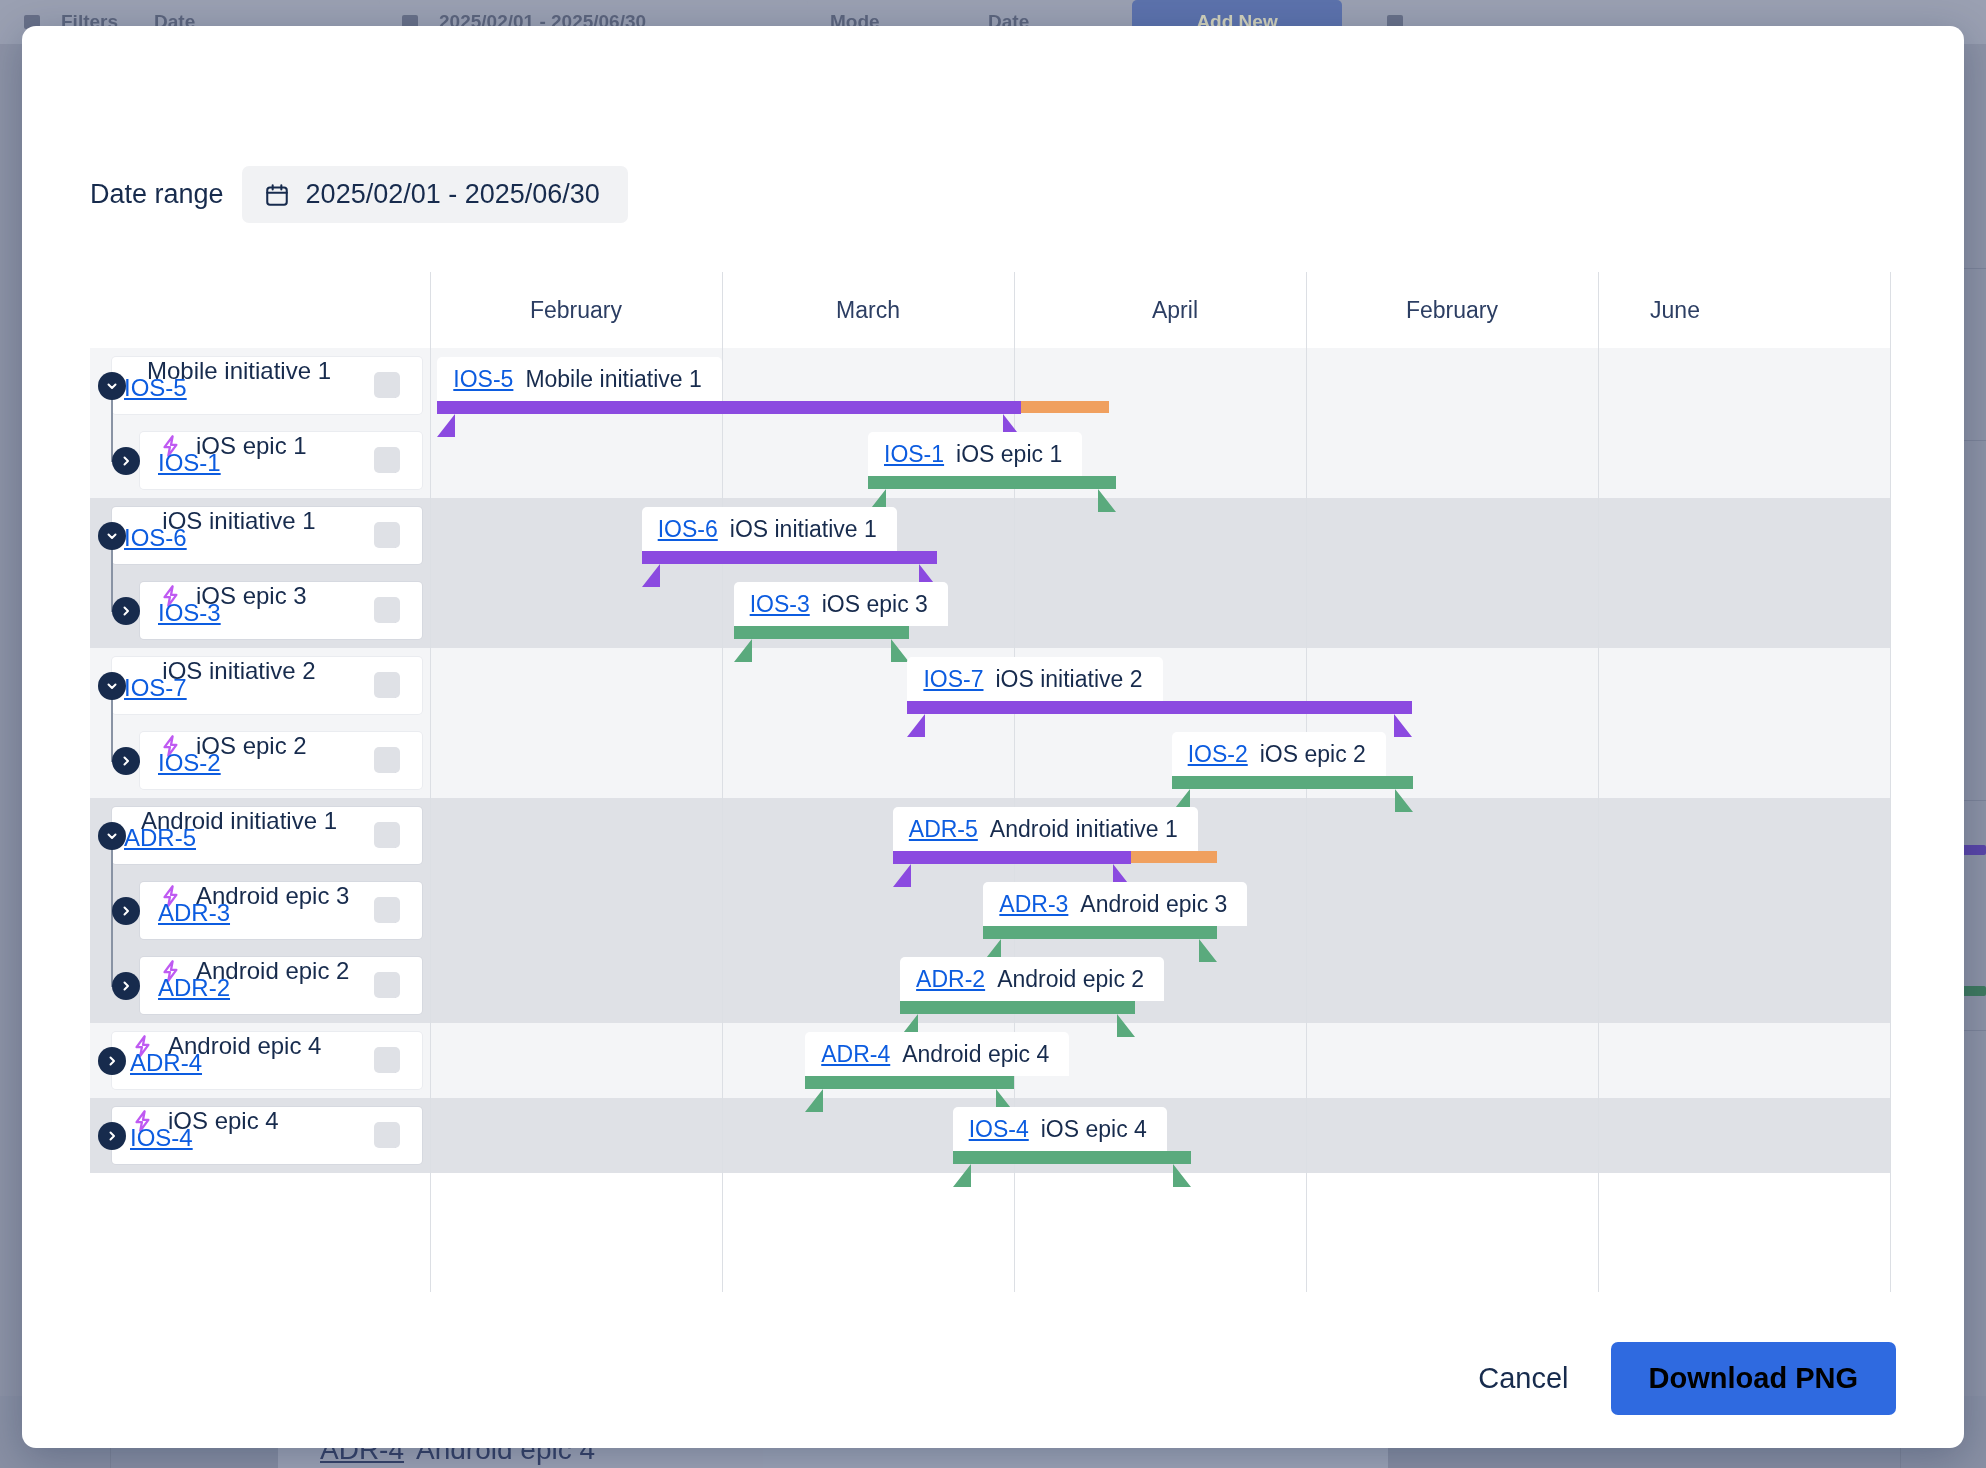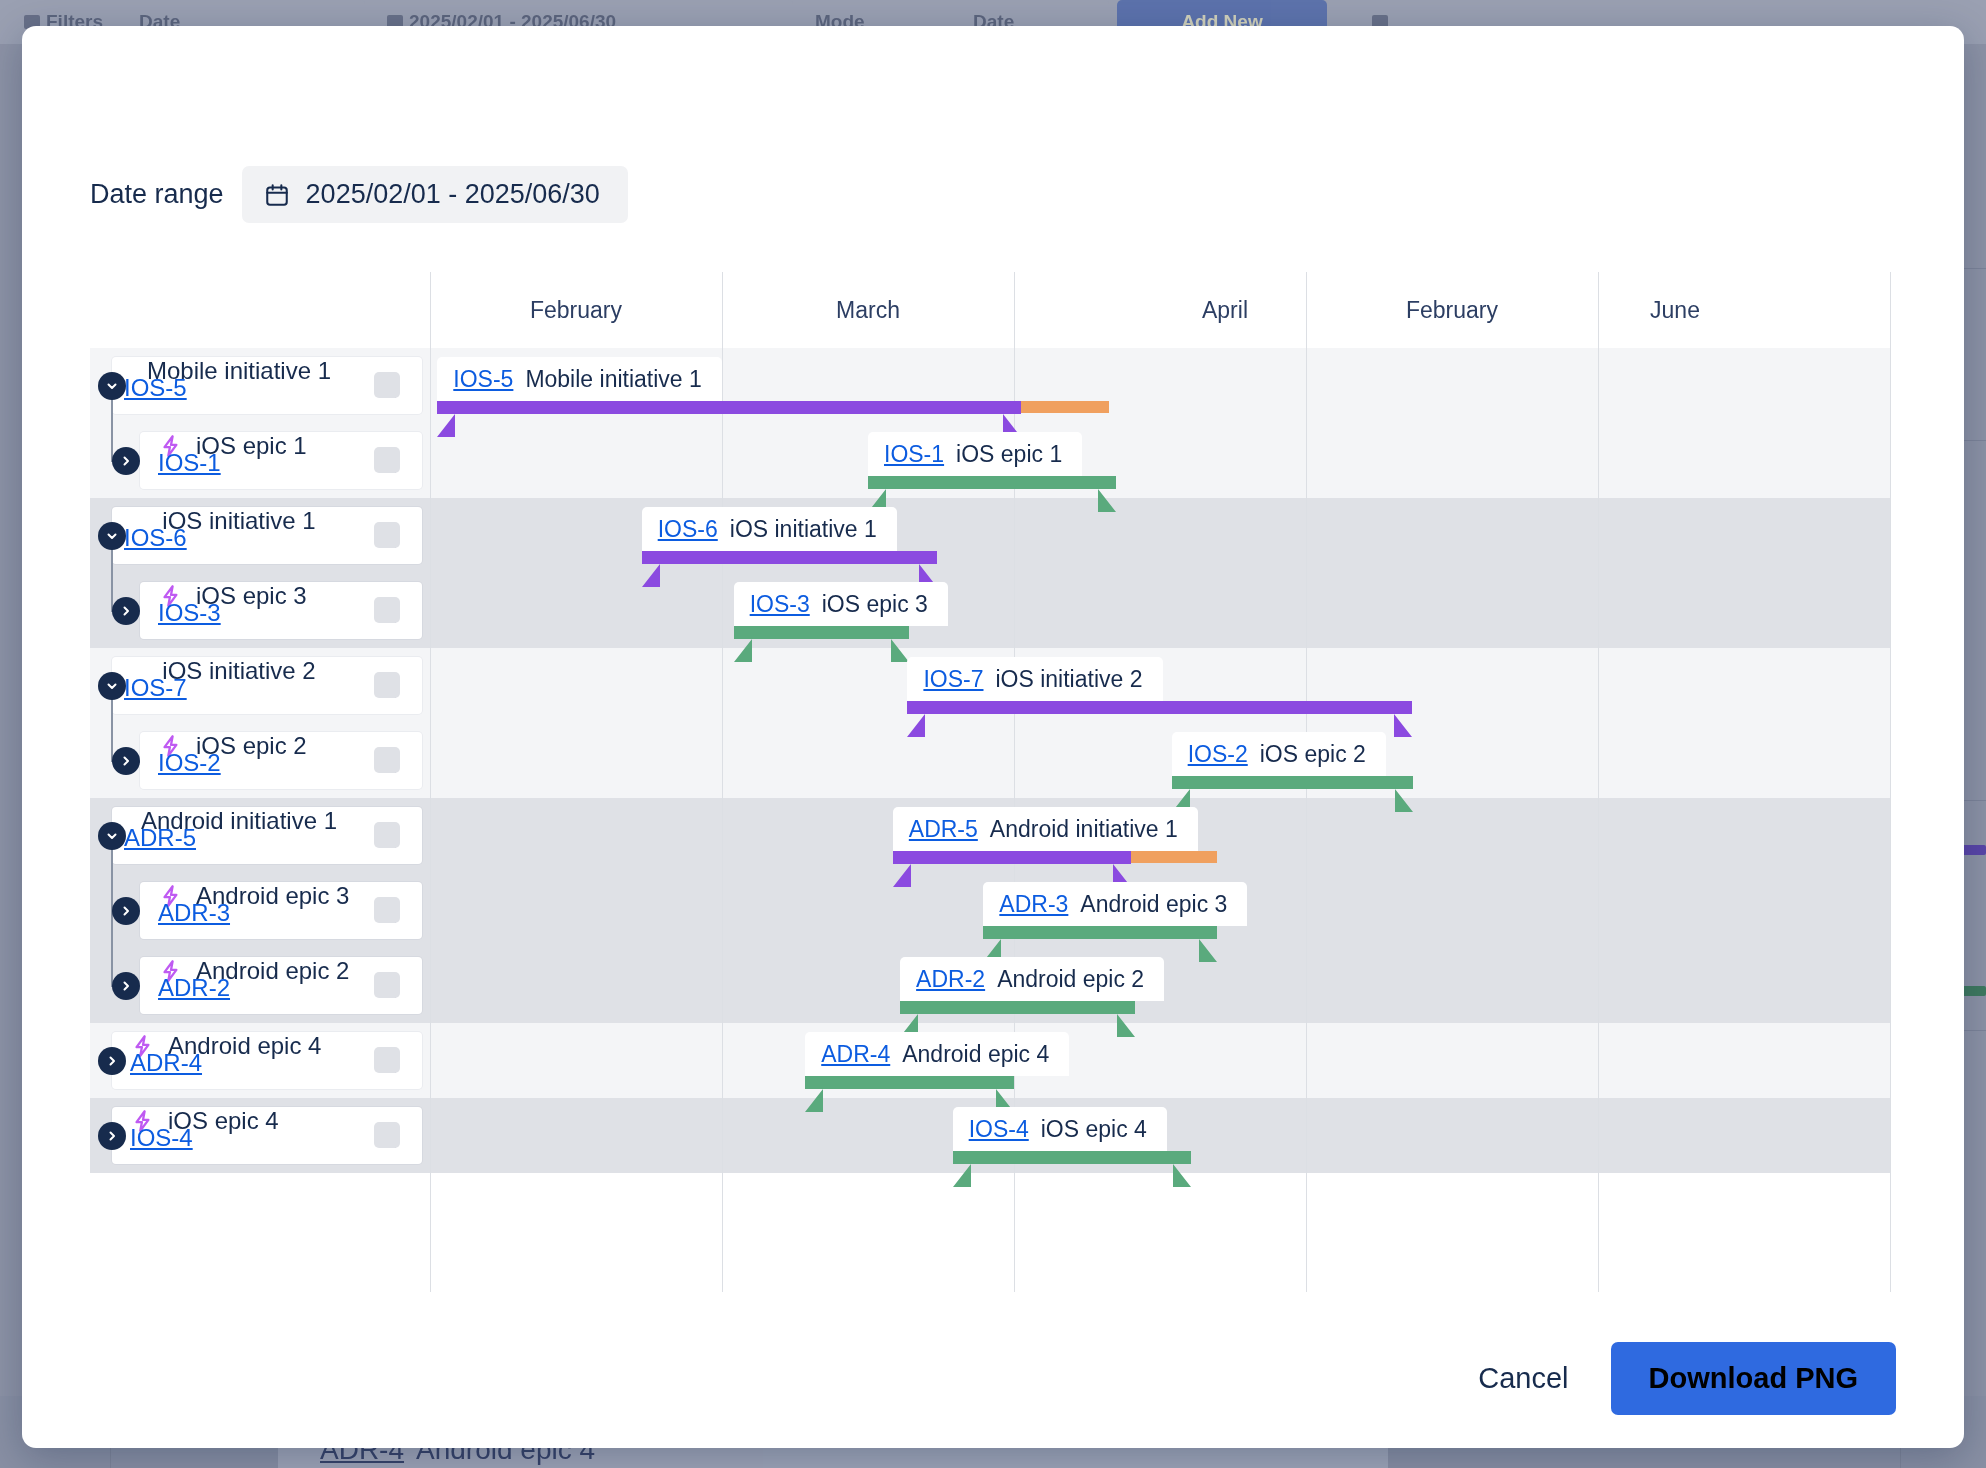--- a/index.html
+++ b/index.html
@@ -16,21 +16,21 @@
     background: #8d93a6;
     overflow: hidden;
   }
   .bd-toolbar {
     position: absolute; top: 0; left: 0; right: 0; height: 44px;
     display: flex; align-items: center; gap: 8px; padding: 0 10px;
     background: #9aa0b2;
   }
   .bd-chip {
     height: 44px; border-radius: 5px; background: #9ba1b3;
-    display: flex; align-items: center; gap: 6px;
+    display: flex; align-items: center; gap: 21px;
     padding: 0 14px; color: #2b3553; font-size: 19px; font-weight: 600;
     opacity: .55;
   }
   .bd-chip.primary { background: #2b4ea8; color: #fef9c3; }
   .bd-sq { width: 16px; height: 14px; background: #2b3553; border-radius: 2px; opacity:.8;}
   .bd-right { position:absolute; right:0; top:0; bottom:0; width: 58px; }
   .bd-rline { position:absolute; left:0; right:0; height:1px; background:#7d8499; }
   .bd-bar { position:absolute; height:10px; border-radius:2px; }
   .bd-bottom {
     position:absolute; left:0; right:0; bottom:0; height:72px; background:#8990a4;
@@ -250,21 +250,21 @@
         </svg>
       </span>
       <span class="daterange-value">2025/02/01 - 2025/06/30</span>
     </div>
   </div>
 
   <div id="roadmap">
     <div id="grid-header">
         <div class="month-cell" style="left: 632px; width: 292px;">March</div>
         <div class="month-cell" style="left: 340px; width: 292px;">February</div>
-        <div class="month-cell" style="left: 974px; width: 292px; padding-left: 30px;">April</div>
+        <div class="month-cell" style="left: 924px; width: 292px; padding-left: 30px;">April</div>
         <div class="month-cell" style="left: 1216px; width: 292px;">February</div>
         <div class="month-cell" style="left: 1439px; width: 292px;">June</div>
       </div>
     <div id="rows-wrap">
         <div class="row-band band-a" style="top: 0px; height: 150px;"></div>
         <div class="row-band band-b" style="top: 150px; height: 150px;"></div>
         <div class="row-band band-a" style="top: 300px; height: 150px;"></div>
         <div class="row-band band-b" style="top: 450px; height: 225px;"></div>
         <div class="row-band band-a" style="top: 675px; height: 75px;"></div>
         <div class="row-band band-b" style="top: 750px; height: 75px;"></div>

